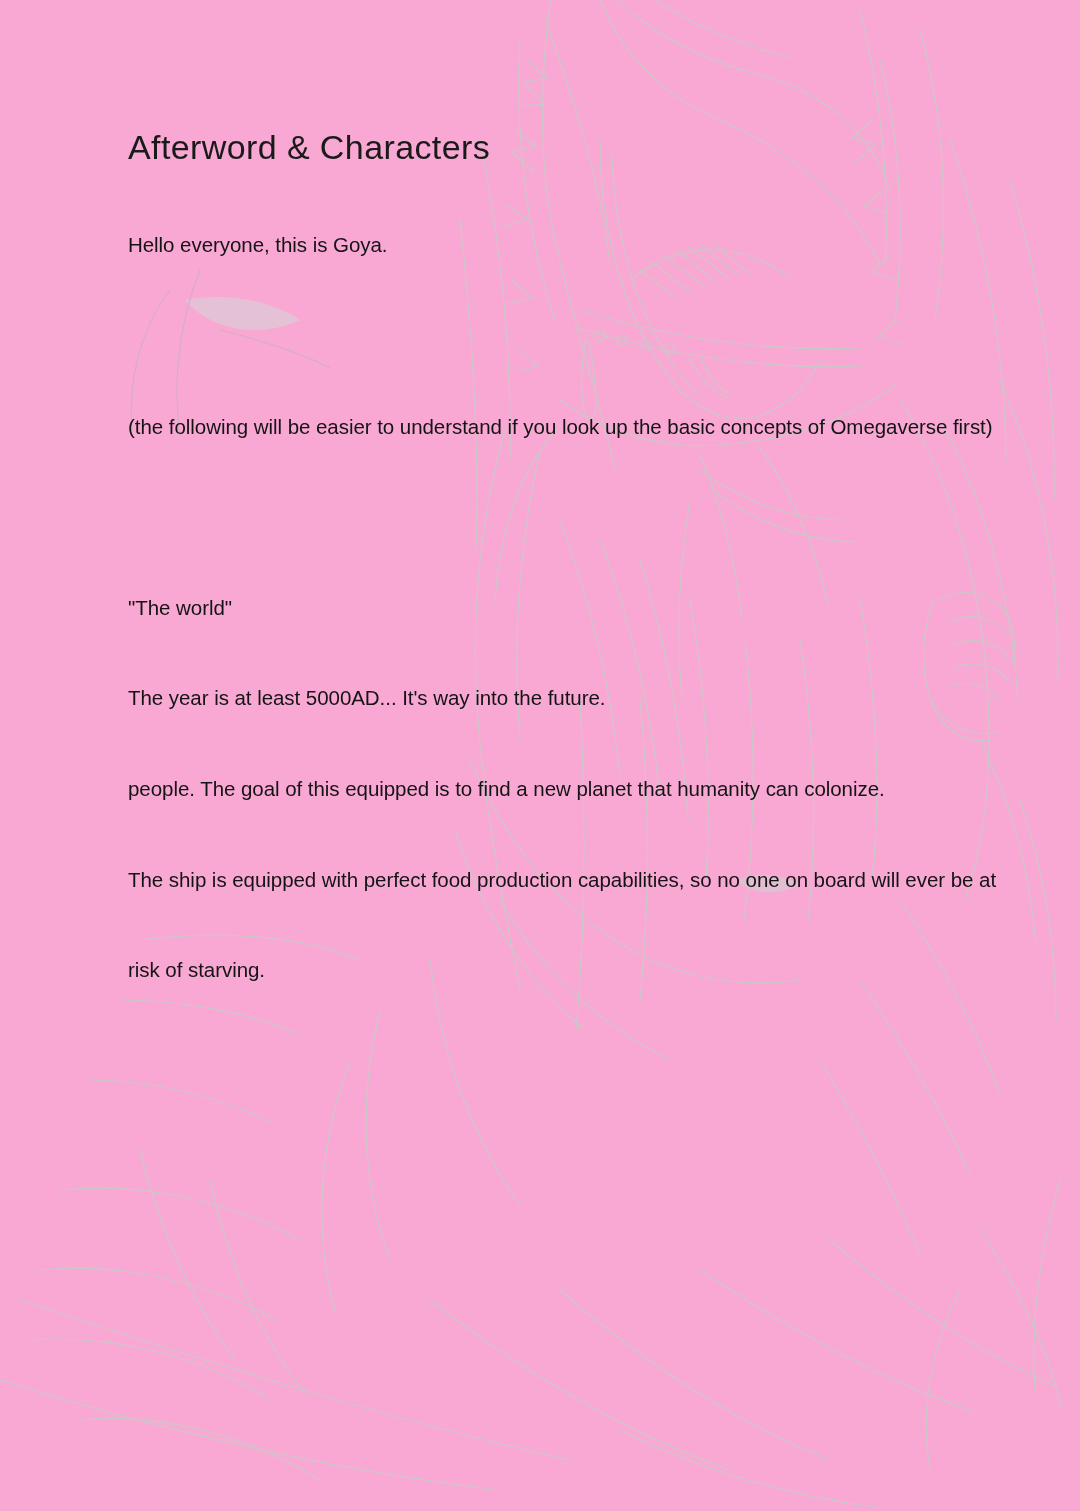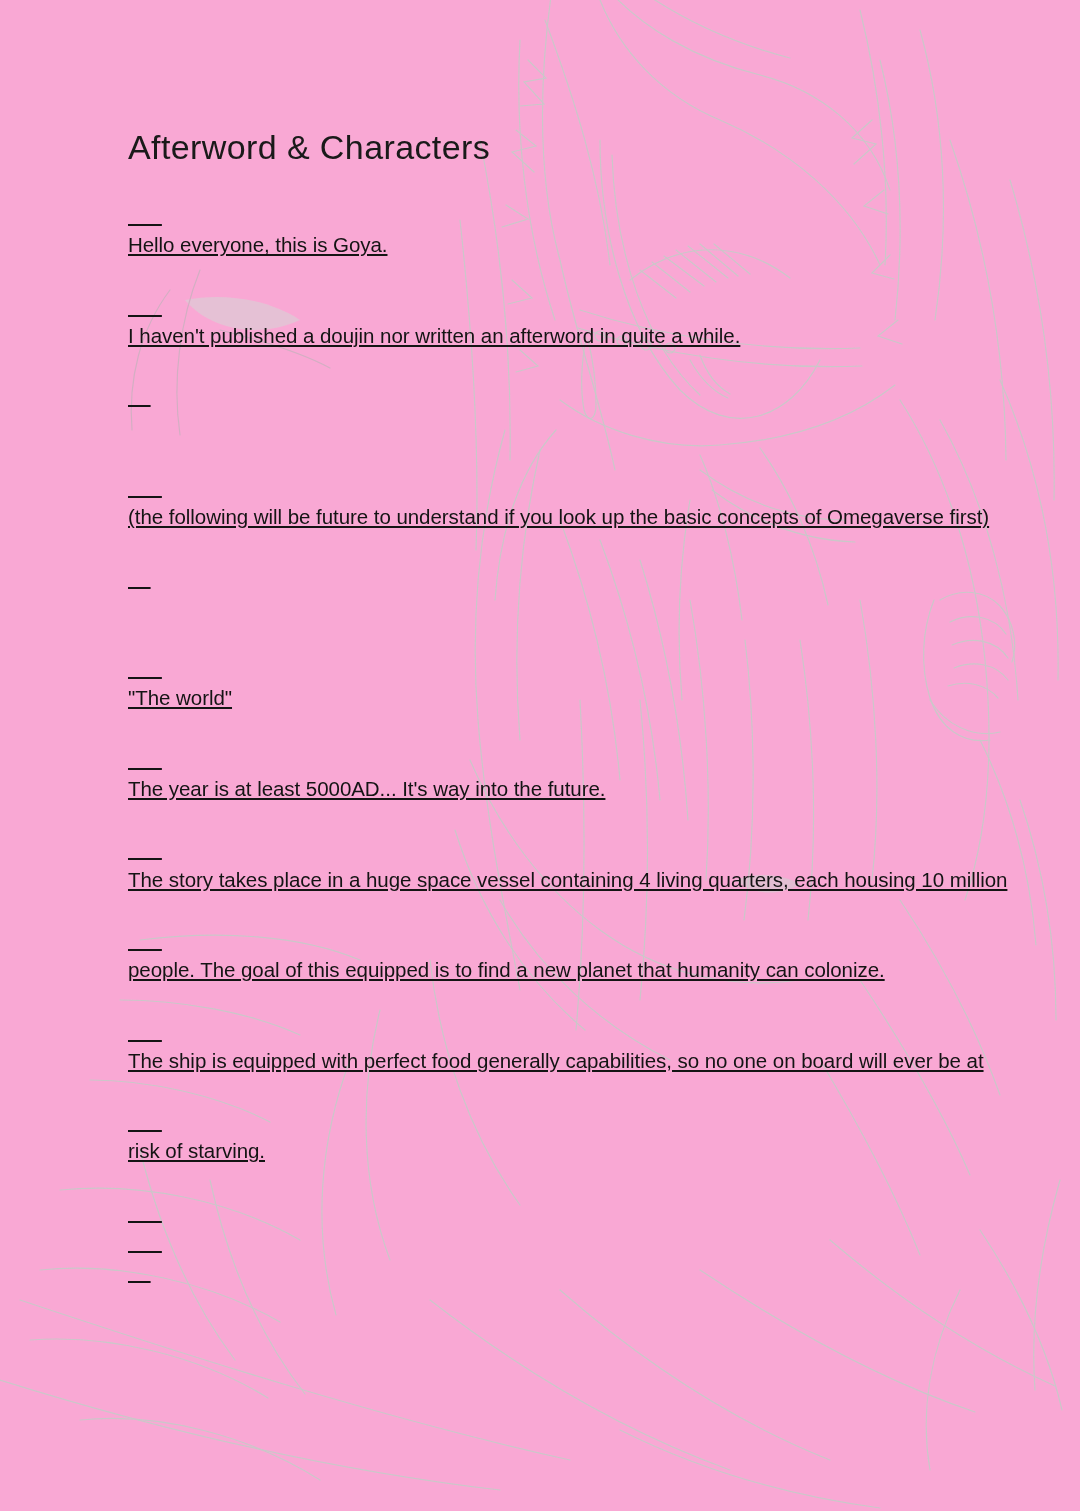--- a/index.html
+++ b/index.html
@@ -52,21 +52,20 @@
     white-space: pre;
   }
 
   .para {
     margin: 0;
     color: #141414;
     font-size: 20.5px;
     line-height: 30.2px;
     letter-spacing: -0.05px;
     white-space: pre-wrap;
-    text-decoration: underline;
   }
 
   .para.gap-before {
     margin-top: 30.2px;
   }
 
   .line {
     display: block;
     white-space: pre;
   }
@@ -201,33 +200,31 @@
       </g>
     </svg>
   </div>
 
   <div id="content">
 
     <h1 class="doc-title">Afterword &amp; Characters</h1>
 
     <p class="para">
       <span class="line">Hello everyone, this is Goya.</span>
-      <span class="line">I haven't published a doujin nor written an afterword in quite a while.</span>
     </p>
 
 
     <p class="para gap-before">
-      <span class="line">(the following will be future to understand if you look up the basic concepts of Omegaverse first)</span>
+      <span class="line">(the following will be easier to understand if you look up the basic concepts of Omegaverse first)</span>
     </p>
 
     <p class="para gap-before">
       <span class="line">"The world"</span>
       <span class="line">The year is at least 5000AD... It's way into the future.</span>
-      <span class="line">The story takes place in a huge space vessel containing 4 living quarters, each housing 10 million</span>
       <span class="line">people. The goal of this equipped is to find a new planet that humanity can colonize.</span>
-      <span class="line">The ship is equipped with perfect food generally capabilities, so no one on board will ever be at</span>
+      <span class="line">The ship is equipped with perfect food production capabilities, so no one on board will ever be at</span>
       <span class="line">risk of starving.</span>
       
       
     </p>
 
   </div>
 </div>
 
 </body></html>

